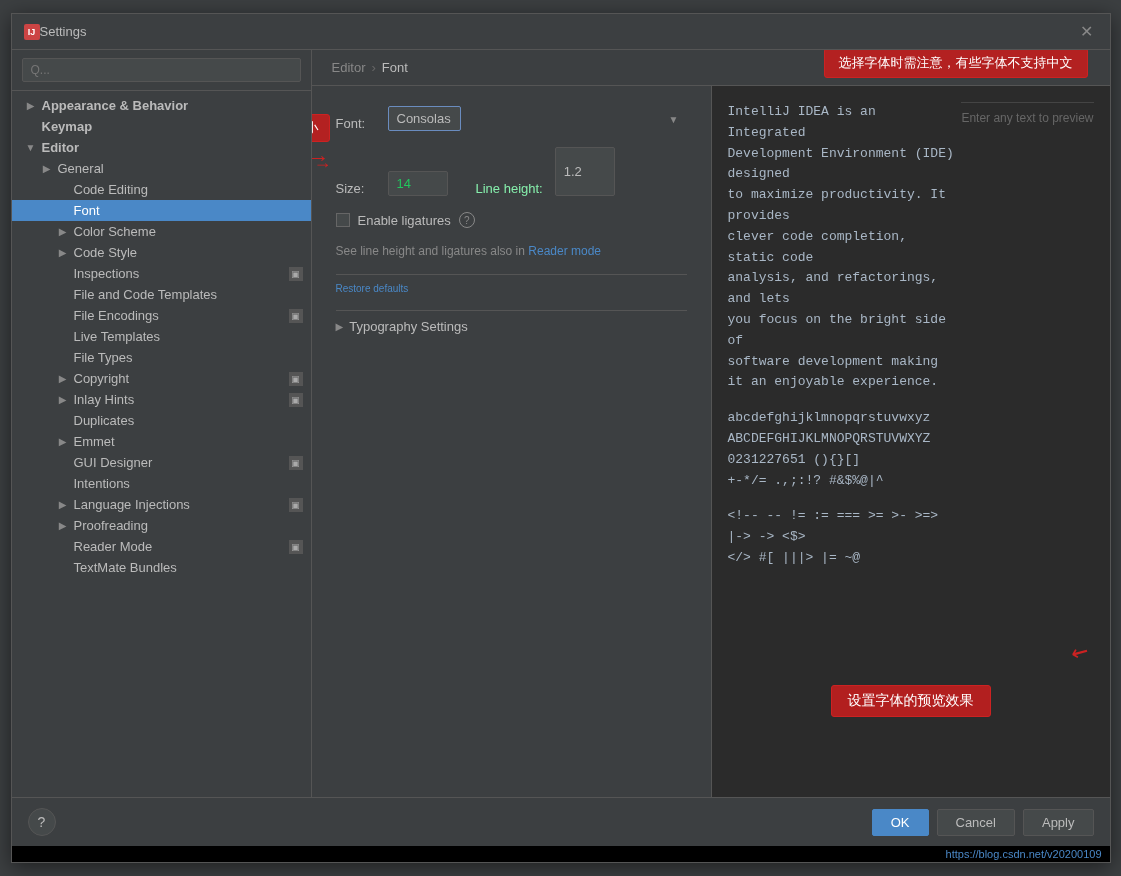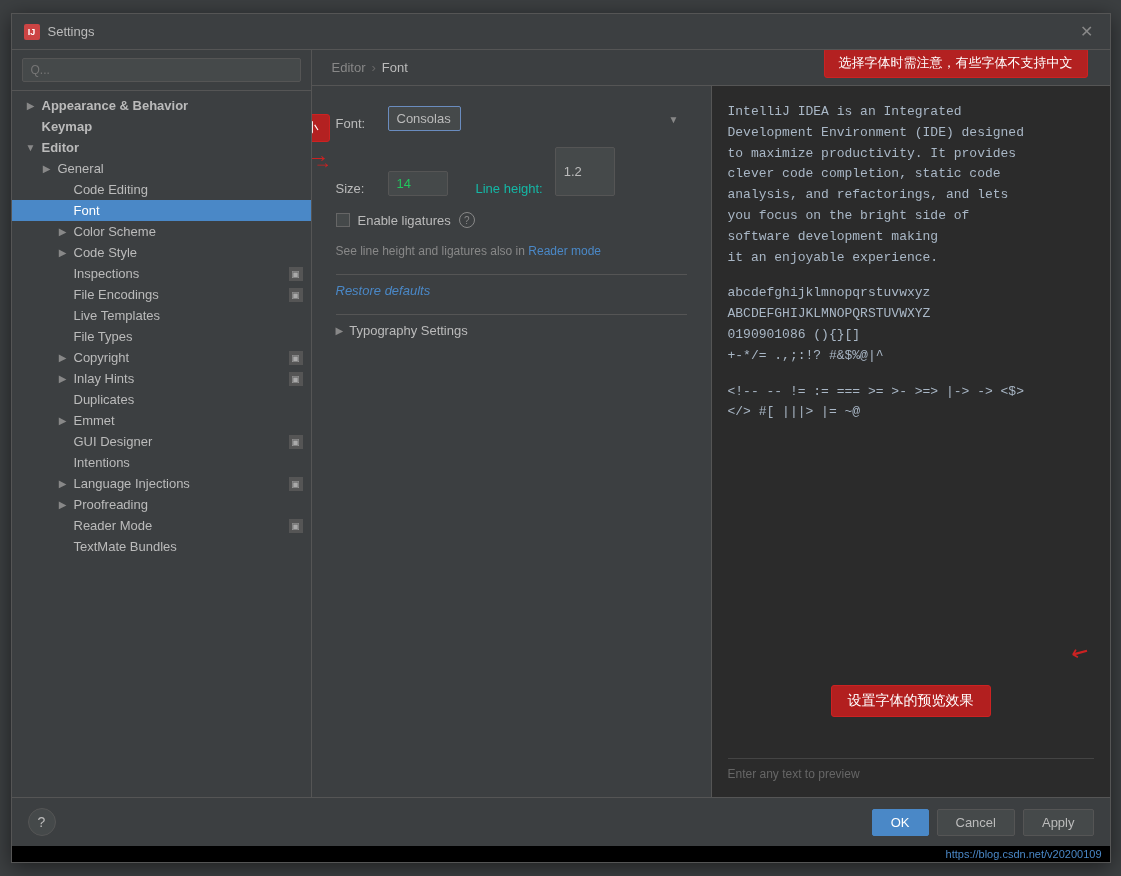--- a/index.html
+++ b/index.html
@@ -23,21 +23,20 @@
       flex-direction: column;
       color: #bbbbbb;
       box-shadow: 0 4px 20px rgba(0,0,0,0.5);
     }
     .title-bar {
       background: #3c3f41;
       display: flex;
       align-items: center;
       padding: 8px 12px;
       border-bottom: 1px solid #555;
-      gap: 8px;
     }
     .title-bar-icon {
       width: 16px; height: 16px;
       background: #cc4444;
       border-radius: 2px;
       display: flex; align-items: center; justify-content: center;
       font-size: 10px; color: white; font-weight: bold;
     }
     .title-bar-text {
       flex: 1;
@@ -149,21 +148,21 @@
     }
     .preview-panel {
       flex: 1;
       background: #2b2b2b;
       padding: 16px;
       overflow-y: auto;
       font-family: 'Consolas', 'Courier New', monospace;
       font-size: 13px;
       color: #a9b7c6;
       display: flex;
-      flex-direction: column;
+      flex-direction: row;
     }
     .preview-text {
       flex: 1;
     }
     .preview-footer {
       border-top: 1px solid #444;
       padding-top: 8px;
       color: #666;
       font-size: 12px;
       font-family: 'Segoe UI', Arial, sans-serif;
@@ -258,26 +257,25 @@
       font-size: 12px;
       margin-bottom: 16px;
     }
     .info-text a, .link {
       color: #4a88c7;
       text-decoration: none;
       cursor: pointer;
     }
     .restore-link {
       color: #4a88c7;
-      font-size: 13px;
+      font-size: 10px;
       cursor: pointer;
       text-decoration: none;
       display: block;
       margin-bottom: 16px;
-      font-style: italic;
     }
     .typography-header {
       display: flex;
       align-items: center;
       gap: 6px;
       color: #bbbbbb;
       font-size: 13px;
       cursor: pointer;
       margin-top: 4px;
     }
@@ -407,20 +405,24 @@
           <span class="tree-arrow">▶</span>
           <span class="tree-label">Code Style</span>
         </div>
 
         <div class="tree-item indent2">
           <span class="tree-arrow"></span>
           <span class="tree-label">Inspections</span>
           <span class="tree-icon-right" style="font-size:9px;color:#aaa;">▣</span>
         </div>
 
+        <div class="tree-item indent2">
+          <span class="tree-arrow"></span>
+          <span class="tree-label">File and Code Templates</span>
+        </div>
 
         <div class="tree-item indent2">
           <span class="tree-arrow"></span>
           <span class="tree-label">File Encodings</span>
           <span class="tree-icon-right" style="font-size:9px;color:#aaa;">▣</span>
         </div>
 
         <div class="tree-item indent2">
           <span class="tree-arrow"></span>
           <span class="tree-label">Live Templates</span>
@@ -521,21 +523,21 @@
               </div>
             </div>
           </div>
 
           <div style="position:relative;">
 
             <div style="position:absolute; left:-22px; top:5px; color:#cc2222; font-size:18px; font-weight:bold;">→</div>
             <div class="field-row">
               <span class="field-label">Size:</span>
               <input class="size-input" type="text" value="14" style="">
-              <span style="margin-left:16px; color:#14b8a6; font-size:13px;">Line height:</span>
+              <span style="margin-left:16px; color:#86efac; font-size:13px;">Line height:</span>
               <input class="line-height-input" type="text" value="1.2" style="">
             </div>
           </div>
 
           <div class="checkbox-row">
             <div class="checkbox-box"></div>
             <span class="checkbox-label">Enable ligatures</span>
             <div class="help-icon">
               <span>?</span>
             </div>
@@ -558,21 +560,21 @@
           </div>
 
         </div>
 
         <div class="preview-panel" style="position:relative;">
           <div class="preview-text">
             <div class="preview-line">IntelliJ IDEA is an Integrated<br>Development Environment (IDE) designed<br>to maximize productivity. It provides<br>clever code completion, static code<br>analysis, and refactorings, and lets<br>you focus on the bright side of<br>software development making<br>it an enjoyable experience.</div>
             <br>
             <div class="preview-line">abcdefghijklmnopqrstuvwxyz</div>
             <div class="preview-line">ABCDEFGHIJKLMNOPQRSTUVWXYZ</div>
-            <div class="preview-line"> 0190901086 (){}[]</div>
+            <div class="preview-line"> 0231227651 (){}[]</div>
             <div class="preview-line"> +-*/=  .,;:!? #&amp;$%@|^</div>
             <br>
             <div class="preview-line">&lt;!-- -- != := === &gt;= &gt;- &gt;=&gt; |-&gt; -&gt; &lt;$&gt;</div>
             <div class="preview-line">&lt;/&gt; #[ |||&gt; |= ~@</div>
           </div>
 
           <div style="position:absolute; bottom:80px; left:50%; transform:translateX(-50%); z-index:5;">
             <div style="background:rgba(190,30,30,0.92); color:#fff; padding:6px 16px; border-radius:3px; font-size:14px; white-space:nowrap; border:1px solid #cc2222; text-align:center;">设置字体的预览效果</div>
           </div>
 

